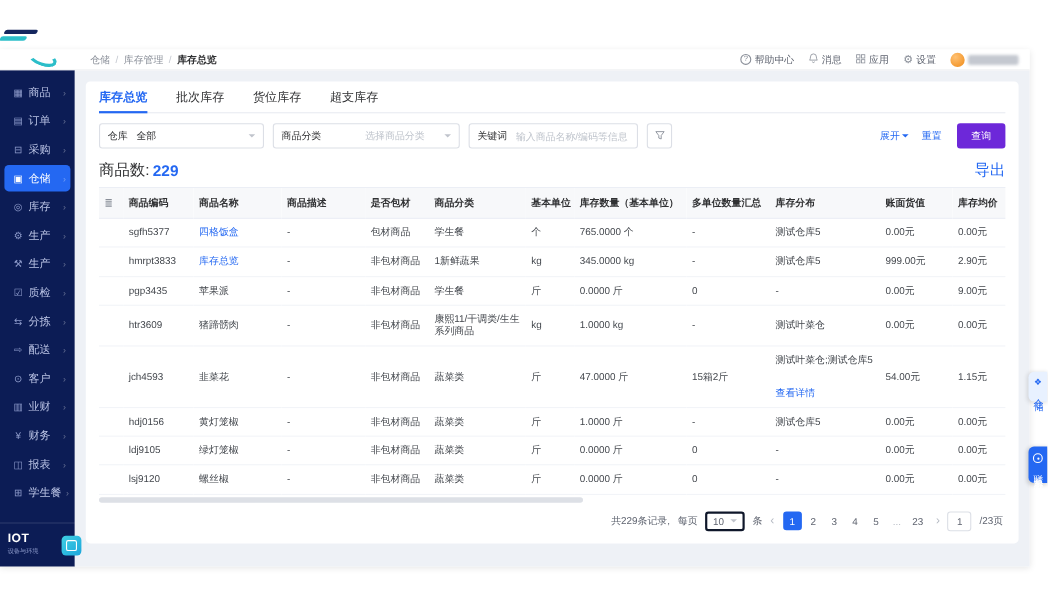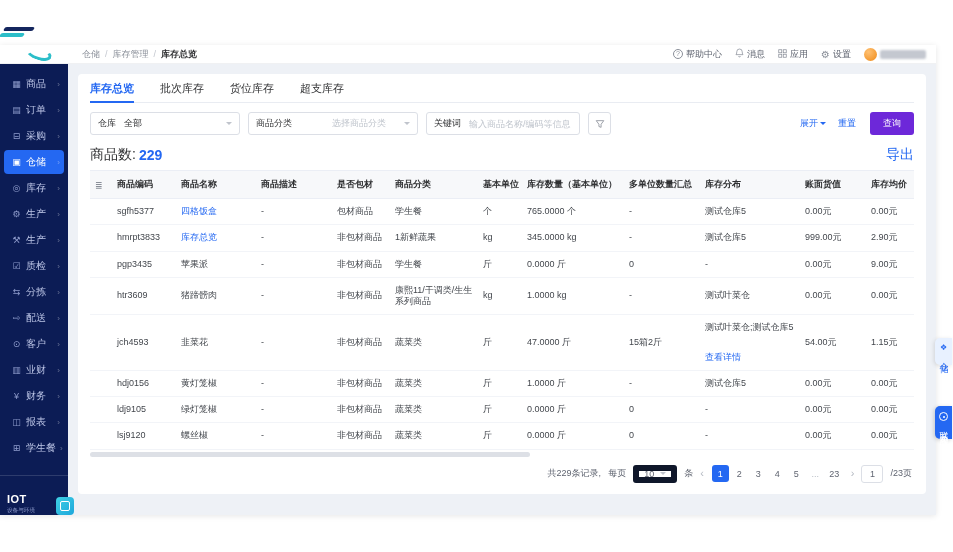--- a/index.html
+++ b/index.html
@@ -38,21 +38,21 @@
 
   
   .sidebar { width:68px; flex:0 0 68px; background:#0c1c55; display:flex; flex-direction:column; }
   .side-menu { flex:1; padding-top:8px; overflow:hidden; }
   .side-item { height:24px; margin:0 4px 2px; border-radius:4px; display:flex; align-items:center;
     gap:4px; padding:0 4px 0 7px; color:#bcc5e6; font-size:10px; cursor:pointer; white-space:nowrap; }
   .side-item .glyph { width:11px; font-size:9px; color:#8e9bcb; text-align:center; flex:0 0 11px; }
   .side-item .chev { margin-left:auto; font-size:8px; color:rgba(255,255,255,.35); }
   .side-item.active { background:#2468f2; color:#fff; }
   .side-item.active .glyph { color:#fff; }
-  .iot { height:40px; border-top:1px solid rgba(255,255,255,.14); display:flex; align-items:flex-end;
+  .iot { height:40px; border-top:1px solid rgba(255,255,255,.14); display:flex; align-items:center;
     padding:0 13px 0 7px; gap:14px; }
   .iot-title { color:#fff; font-weight:700; font-size:11px; letter-spacing:.5px; line-height:11px; }
   .iot-sub { color:#8e9bcb; font-size:7px; white-space:nowrap; transform:scale(.8); transform-origin:left center; }
   .iot-icon { width:18px; height:18px; margin-left:auto; border-radius:4px;
     background:linear-gradient(135deg,#3fd0e4,#1ca6db); position:relative; flex:0 0 18px; cursor:pointer; }
   .iot-icon::after { content:""; position:absolute; left:4px; top:4px; right:4px; bottom:4px;
     border:1.5px solid #fff; border-radius:2px; }
 
   
   .content { flex:1; background:#eef1f6; padding:10px 10px 0; height:451px; overflow:hidden; }
@@ -99,21 +99,21 @@
     word-break:break-all; line-height:1.25; }
   .link { color:#2468f2; cursor:pointer; }
   .detail-link { color:#2468f2; display:block; margin-top:18px; cursor:pointer; }
   th .colset { color:#8a8f99; cursor:pointer; }
 
   .hscroll { height:5px; position:relative; margin-top:2px; }
   .hthumb { position:absolute; left:0; top:0; height:5px; width:440px; background:#dde0e6; border-radius:3px; cursor:pointer; }
 
   .pagination { display:flex; align-items:center; justify-content:flex-end; gap:7px; font-size:9px;
     color:#5f6470; padding:8px 2px 7px; }
-  .pg-select { border:6px solid #0f172a; border-radius:3px; height:18px; padding:0 5px;
+  .pg-select { border:2px solid #0f172a; border-radius:3px; height:18px; padding:0 5px;
     display:inline-flex; align-items:center; gap:6px; cursor:pointer; }
   .pg-arrow { color:#b4b9c2; cursor:pointer; font-size:11px; line-height:11px; }
   .pg-num { min-width:17px; height:17px; display:inline-flex; align-items:center; justify-content:center;
     border-radius:3px; cursor:pointer; color:#5f6470; margin:0 1px; }
   .pg-num.active { background:#2468f2; color:#fff; }
   .pg-num.ellipsis { cursor:default; color:#b4b9c2; }
   .pg-jump { border:1px solid #dcdfe6; border-radius:3px; min-width:22px; height:18px; padding:0 3px;
     display:inline-flex; align-items:center; justify-content:center; cursor:text; }
 
   

